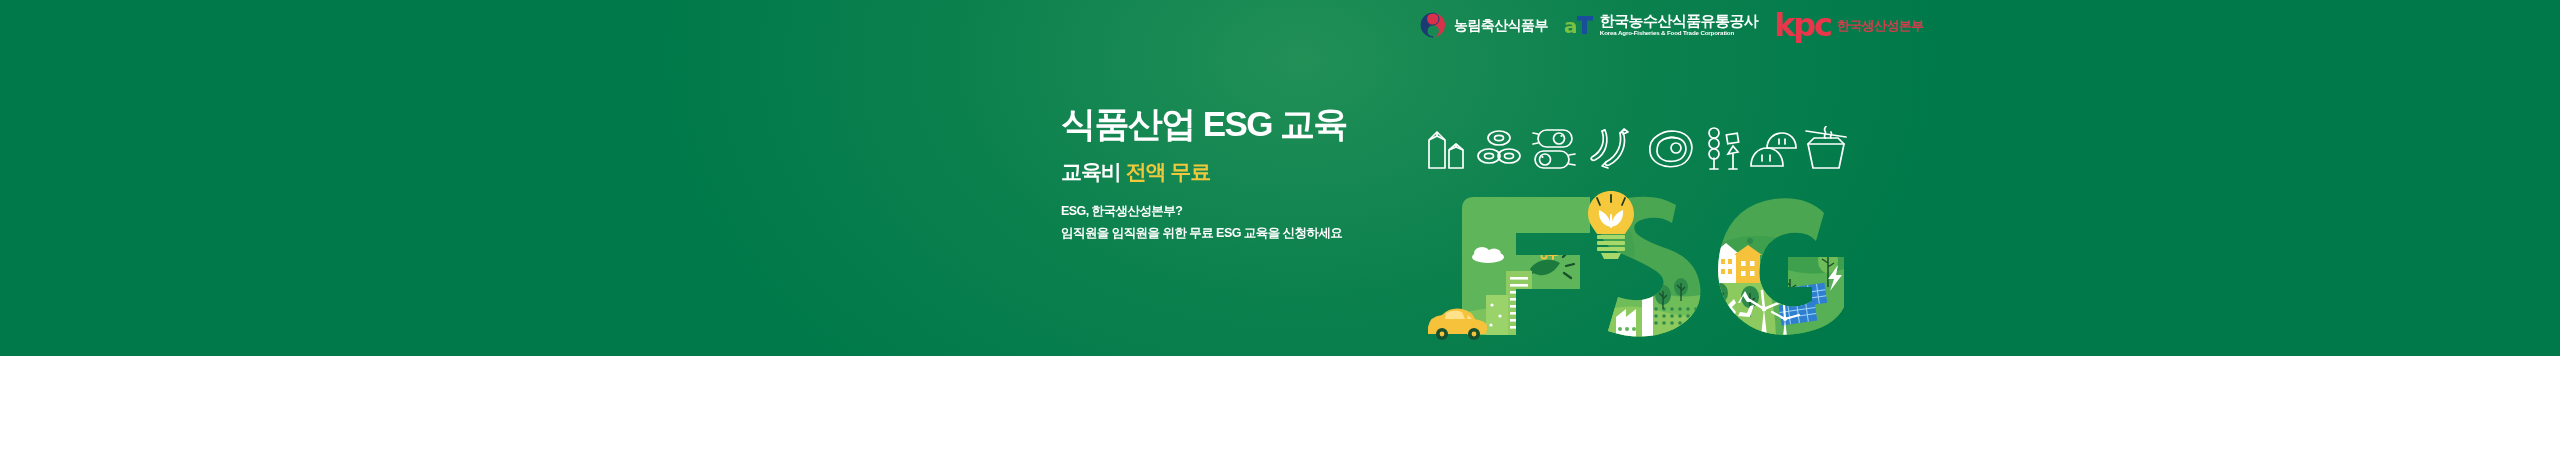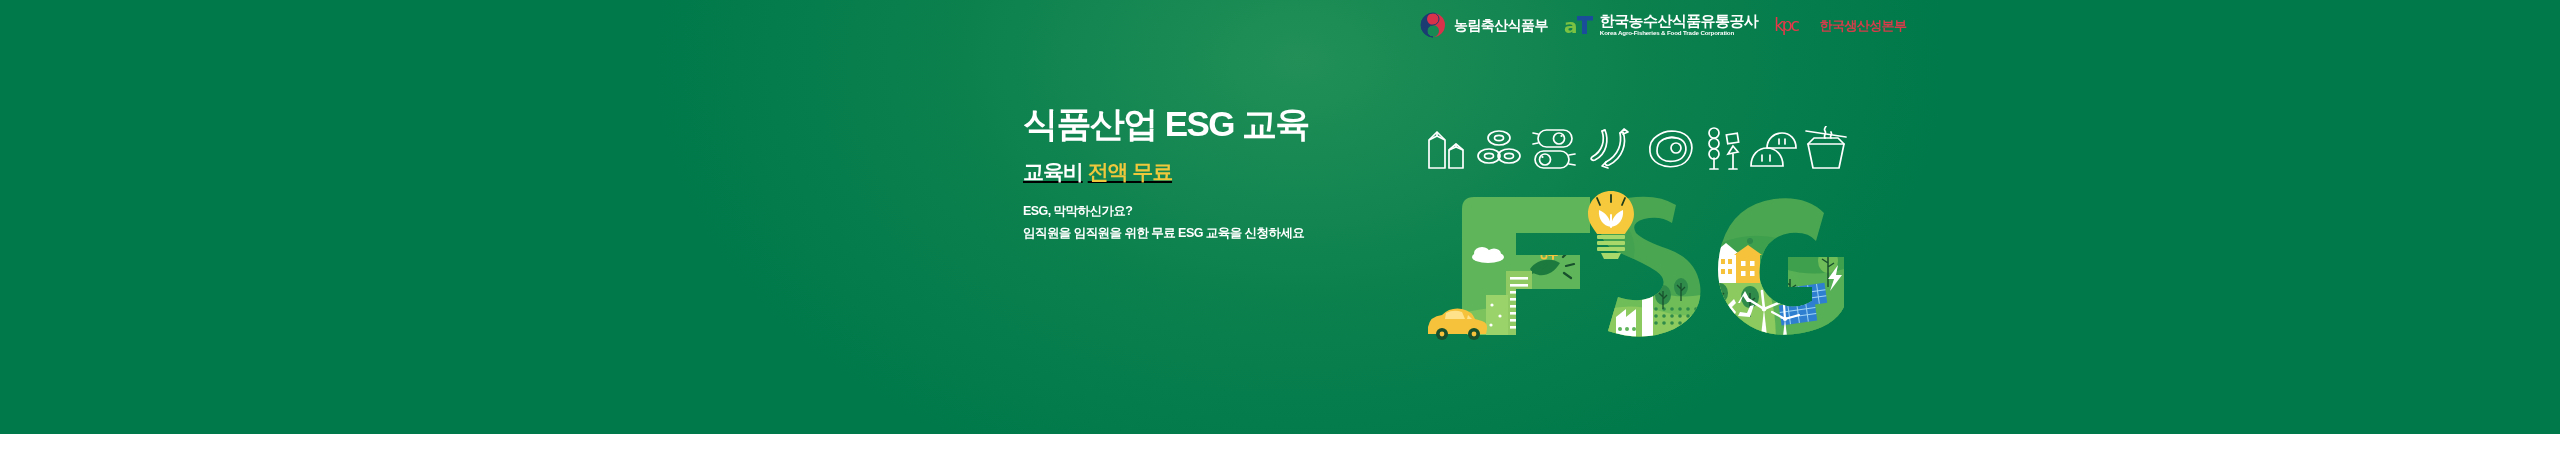--- a/index.html
+++ b/index.html
@@ -8,21 +8,21 @@
   html, body {
     width: 2560px;
     height: 450px;
     overflow: hidden;
     font-family: "Liberation Sans", "DejaVu Sans", sans-serif;
   }
 
   .banner {
     position: relative;
     width: 2560px;
-    height: 434px;
+    height: 356px;
     background-color: #00794A;
     background-image: radial-gradient(ellipse 900px 620px at 1300px 60px,
                         rgba(120, 200, 120, 0.28) 0%,
                         rgba(80, 175, 100, 0.14) 38%,
                         rgba(0, 121, 74, 0.0) 72%);
     overflow: hidden;
   }
 
   
   .logo-strip {
@@ -54,60 +54,58 @@
   .logo-en {
     color: #ffffff;
     font-size: 6.2px;
     font-weight: bold;
     letter-spacing: -0.15px;
     line-height: 1.2;
     white-space: nowrap;
   }
   .kpc-wordmark {
     color: #E8374A;
-    font-size: 17px;
-    font-weight: normal;
+    font-size: 32px;
+    font-weight: bold;
     letter-spacing: -2.2px;
     line-height: 1;
     font-family: "DejaVu Sans", sans-serif;
   }
   .kpc-ko {
     color: #E8374A;
     font-size: 13px;
     font-weight: bold;
     letter-spacing: -0.6px;
     line-height: 1;
     white-space: nowrap;
     opacity: .92;
-    margin-left: 16px;
   }
 
   
   .copy {
     position: absolute;
-    left: 1023px;
+    left: 1061px;
     top: 103px;
     width: 420px;
   }
   .headline {
     color: #ffffff;
     font-size: 35px;
     font-weight: bold;
     letter-spacing: -1.6px;
     line-height: 1.18;
     white-space: nowrap;
   }
   .subline {
     margin-top: 15px;
     font-size: 21px;
     font-weight: bold;
     letter-spacing: -1.1px;
     line-height: 1.2;
     white-space: nowrap;
-    text-decoration: underline;
   }
   .subline .label { color: #ffffff; }
   .subline .accent { color: #EFC83C; margin-left: 5px; }
 
   .blurb { margin-top: 17px; }
   .blurb-line {
     color: #ffffff;
     font-size: 12.5px;
     font-weight: bold;
     letter-spacing: -0.55px;
@@ -174,21 +172,21 @@
 
   <div class="copy">
 
     <div class="headline">식품산업 ESG 교육</div>
 
     <div class="subline">
       <span class="label">교육비</span><span class="accent">전액 무료</span>
     </div>
 
     <div class="blurb">
-      <div class="blurb-line">ESG, 막막하신가요?</div>
+      <div class="blurb-line">ESG, 한국생산성본부?</div>
       <div class="blurb-line">임직원을 임직원을 위한 무료 ESG 교육을 신청하세요</div>
     </div>
 
   </div>
 
   <div class="food-row">
 
     <svg width="44" height="46" viewBox="0 0 44 46" fill="none" stroke="#ffffff" stroke-width="1.7" stroke-linejoin="round">
       <path d="M4 14 L4 42 L20 42 L20 14 L12 6 Z"></path>
       <path d="M4 14 L12 10 L20 14"></path>

